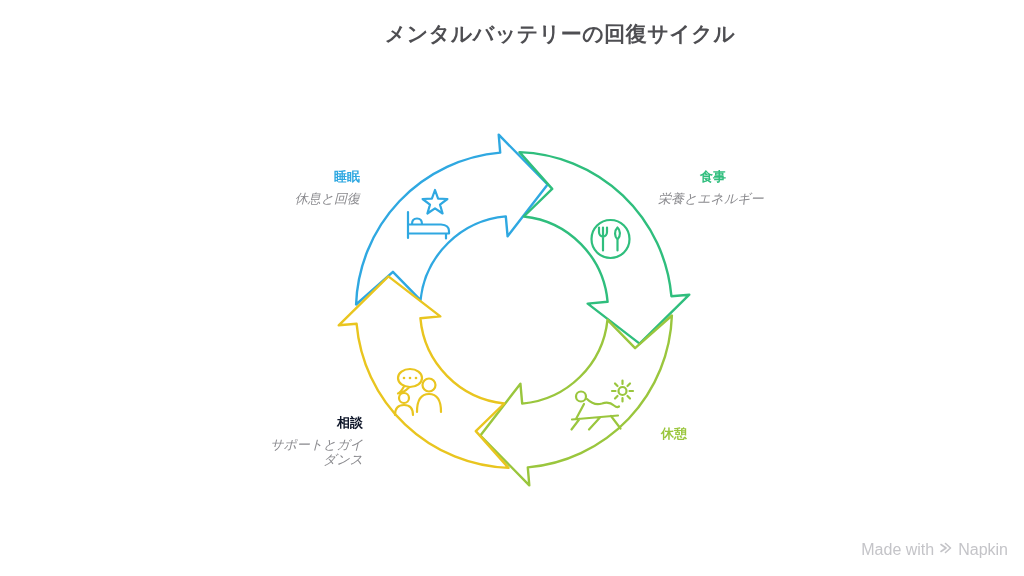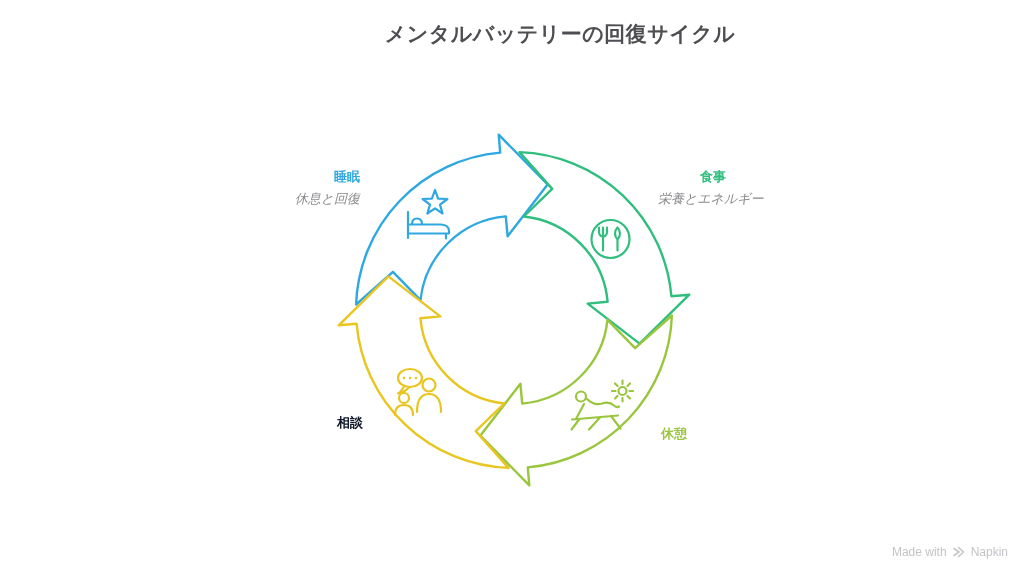--- a/index.html
+++ b/index.html
@@ -16,21 +16,21 @@
   .cycle-svg { position:absolute; left:0; top:0; }
   .seg-path { fill:none; stroke-width:2.4; stroke-linejoin:round; stroke-linecap:round; }
   .icon { fill:none; stroke-width:2.2; stroke-linecap:round; stroke-linejoin:round; }
   .label { position:absolute; }
   .label .cat { font-size:13px; font-weight:bold; line-height:13px; margin-bottom:8px; }
   .label .desc { font-size:13px; color:#8a8a8e; line-height:15px;font-style:italic; }
   .label.align-right { text-align:right; }
   .watermark {
     position:absolute; right:16px; bottom:17px;
     display:flex; gap:5px;
-    font-size:12px; color:#c4c4c8;margin-left:12px;
+    font-size:16px; color:#c4c4c8;margin-left:12px;
   }
   .watermark svg { display:block; }
 </style>
 </head>
 <body>
 
 <div class="page-title">メンタルバッテリーの回復サイクル</div>
 
 <svg class="cycle-svg" width="1024" height="576" viewBox="0 0 1024 576">
 
@@ -80,20 +80,21 @@
   <div class="cat" id="cat-meal" style="color: rgb(47, 190, 125); margin-left: 42px;">食事</div>
   <div class="desc">栄養とエネルギー</div>
 </div>
 
 <div class="label" style="left:661px; top:416px;margin-top:11px;">
   <div class="cat" id="cat-break" style="color: rgb(154, 198, 61);">休憩</div>
 </div>
 
 <div class="label align-right" style="right:661px; top:416px;">
   <div class="cat" id="cat-consult" style="color: #0f172a;">相談</div>
+  <div class="desc" style="width:104px;">サポートとガイダンス</div>
 </div>
 
 <div class="watermark">
   <span>Made with</span>
   <svg width="14" height="14" viewBox="0 0 14 14">
     <path d="M2,3.5 L7,7 L2,10.5" fill="none" stroke="#c4c4c8" stroke-width="1.6" stroke-linecap="round" stroke-linejoin="round"></path>
     <path d="M6.5,2.5 L11.5,7 L6.5,11.5" fill="none" stroke="#c4c4c8" stroke-width="1.6" stroke-linecap="round" stroke-linejoin="round"></path>
   </svg>
   <span>Napkin</span>
 </div>

